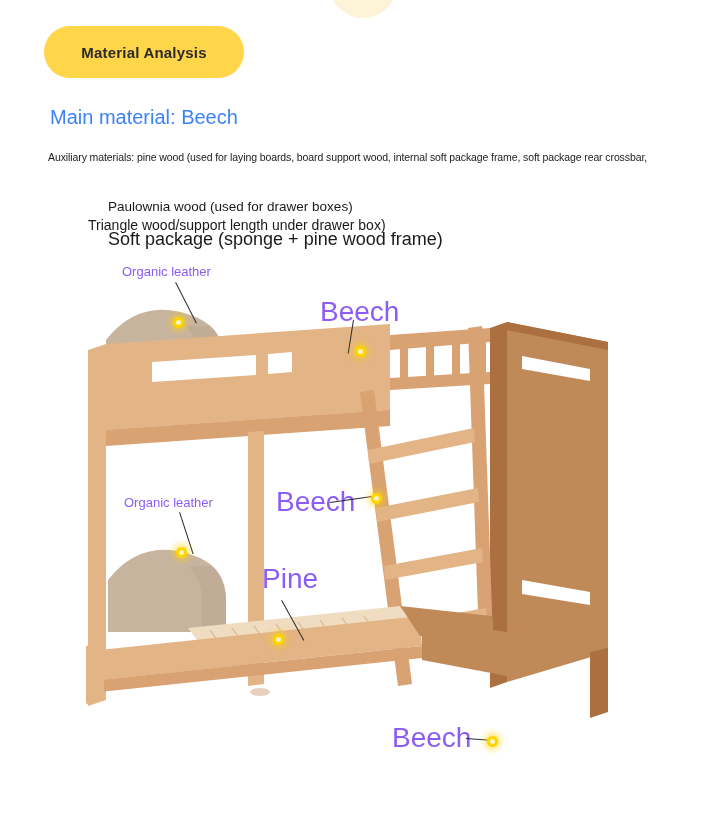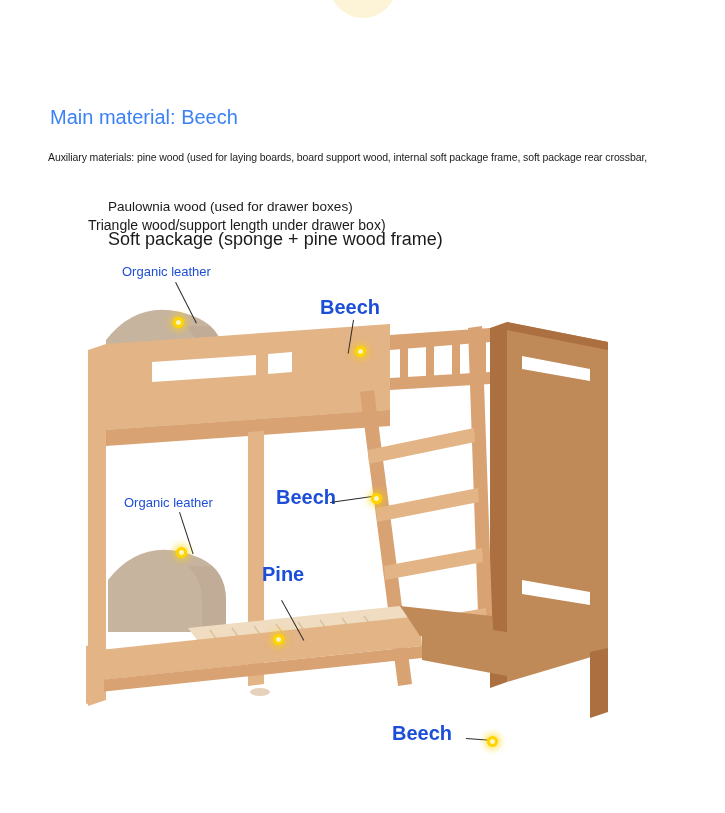--- a/index.html
+++ b/index.html
@@ -85,25 +85,25 @@
   .line-soft {
     position: absolute;
     left: 108px;
     top: 229px;
     font-size: 18px;
     color: #1a1a1a;
   }
   
   .callout {
     position: absolute;
-    color: #1d4ed8;
+    color: #8b5cf6;
     white-space: nowrap;
   }
   .callout.small { font-size: 13px; }
-  .callout.big { font-size: 20px; font-weight: bold; }
+  .callout.big { font-size: 28px; font-weight: normal; }
   .cl-organic-top { left: 122px; top: 264px; }
   .cl-beech-top   { left: 320px; top: 296px; }
   .cl-organic-mid { left: 124px; top: 495px; }
   .cl-beech-mid   { left: 276px; top: 486px; }
   .cl-pine        { left: 262px; top: 563px; }
   .cl-beech-bot   { left: 392px; top: 722px; }
 
   
   .leader {
     position: absolute;
@@ -139,20 +139,23 @@
   }
   .illus svg { display: block; }
 </style>
 </head>
 <body>
 
 <div class="page">
 
   <div class="top-blob"></div>
 
+  <div class="title-pill">
+    <span>Material Analysis</span>
+  </div>
 
   <div class="line-main">Main material: Beech</div>
   <div class="line-aux">Auxiliary materials: pine wood (used for laying boards, board support wood, internal soft package frame, soft package rear crossbar,</div>
   <div class="line-triangle">Triangle wood/support length under drawer box)</div>
   <div class="line-paulownia">Paulownia wood (used for drawer boxes)</div>
   <div class="line-soft">Soft package (sponge + pine wood frame)</div>
 
   <div class="illus">
     <svg width="620" height="490" viewBox="0 0 620 490" xmlns="http://www.w3.org/2000/svg">
       <defs>

